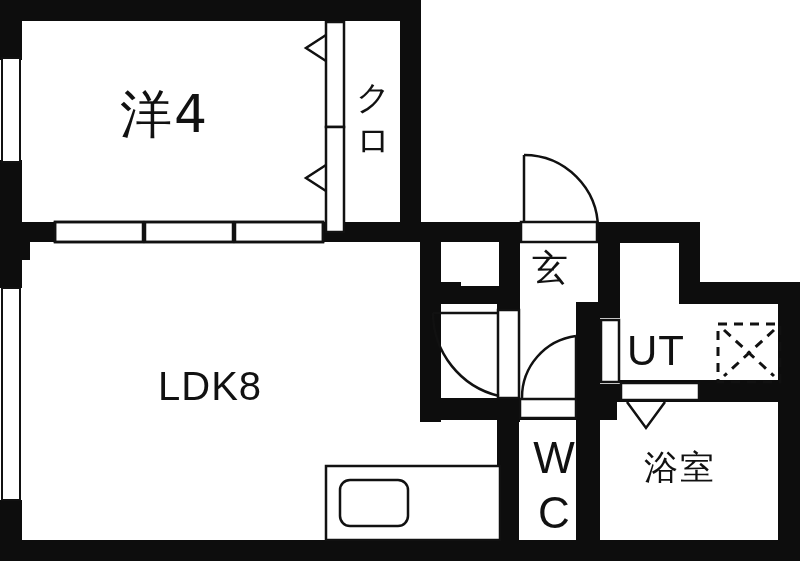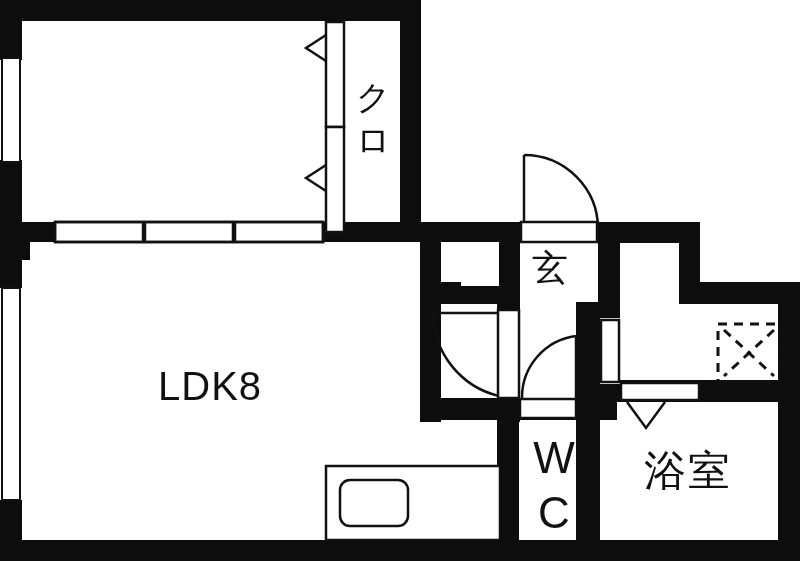--- a/index.html
+++ b/index.html
@@ -151,27 +151,29 @@
     </g>
 
     <g fill="none" stroke="#111111" stroke-width="3" stroke-dasharray="9 7">
       <rect x="718" y="324" width="62" height="58"></rect>
       <line x1="724" y1="330" x2="774" y2="376"></line>
       <line x1="774" y1="330" x2="724" y2="376"></line>
     </g>
 
   </svg>
 
+  <div class="lbl lbl-jp" style="left:120px;top:88px;font-size:52px;letter-spacing:2px;">洋4</div>
 
   <div class="lbl lbl-jp" style="left:356px;top:76px;font-size:34px;line-height:1.25;">ク
 ロ</div>
 
   <div class="lbl lbl-lat" style="left:158px;top:366px;font-size:40px;letter-spacing:1px;">LDK8</div>
 
   <div class="lbl lbl-jp" style="left:532px;top:250px;font-size:36px;">玄</div>
 
+  <div class="lbl lbl-lat" style="left:627px;top:330px;font-size:42px;letter-spacing:1px;">UT</div>
 
   <div class="lbl lbl-lat" style="left:530px;top:430px;font-size:44px;line-height:1.25;text-align:center;width:48px;">W
 C</div>
 
-  <div class="lbl lbl-jp" style="left:644px;top:450px;font-size:42px;letter-spacing:2px;">浴室</div>
+  <div class="lbl lbl-jp" style="left:644px;top:450px;font-size:34px;letter-spacing:2px;">浴室</div>
 
 </div>
 
 </body></html>

